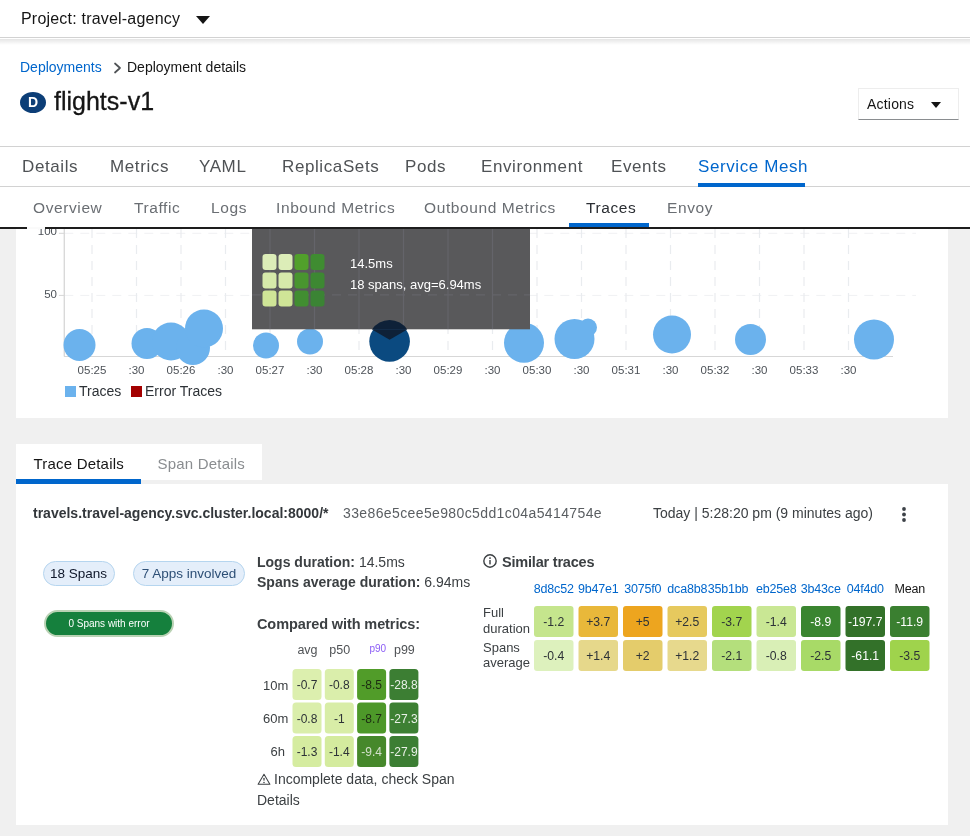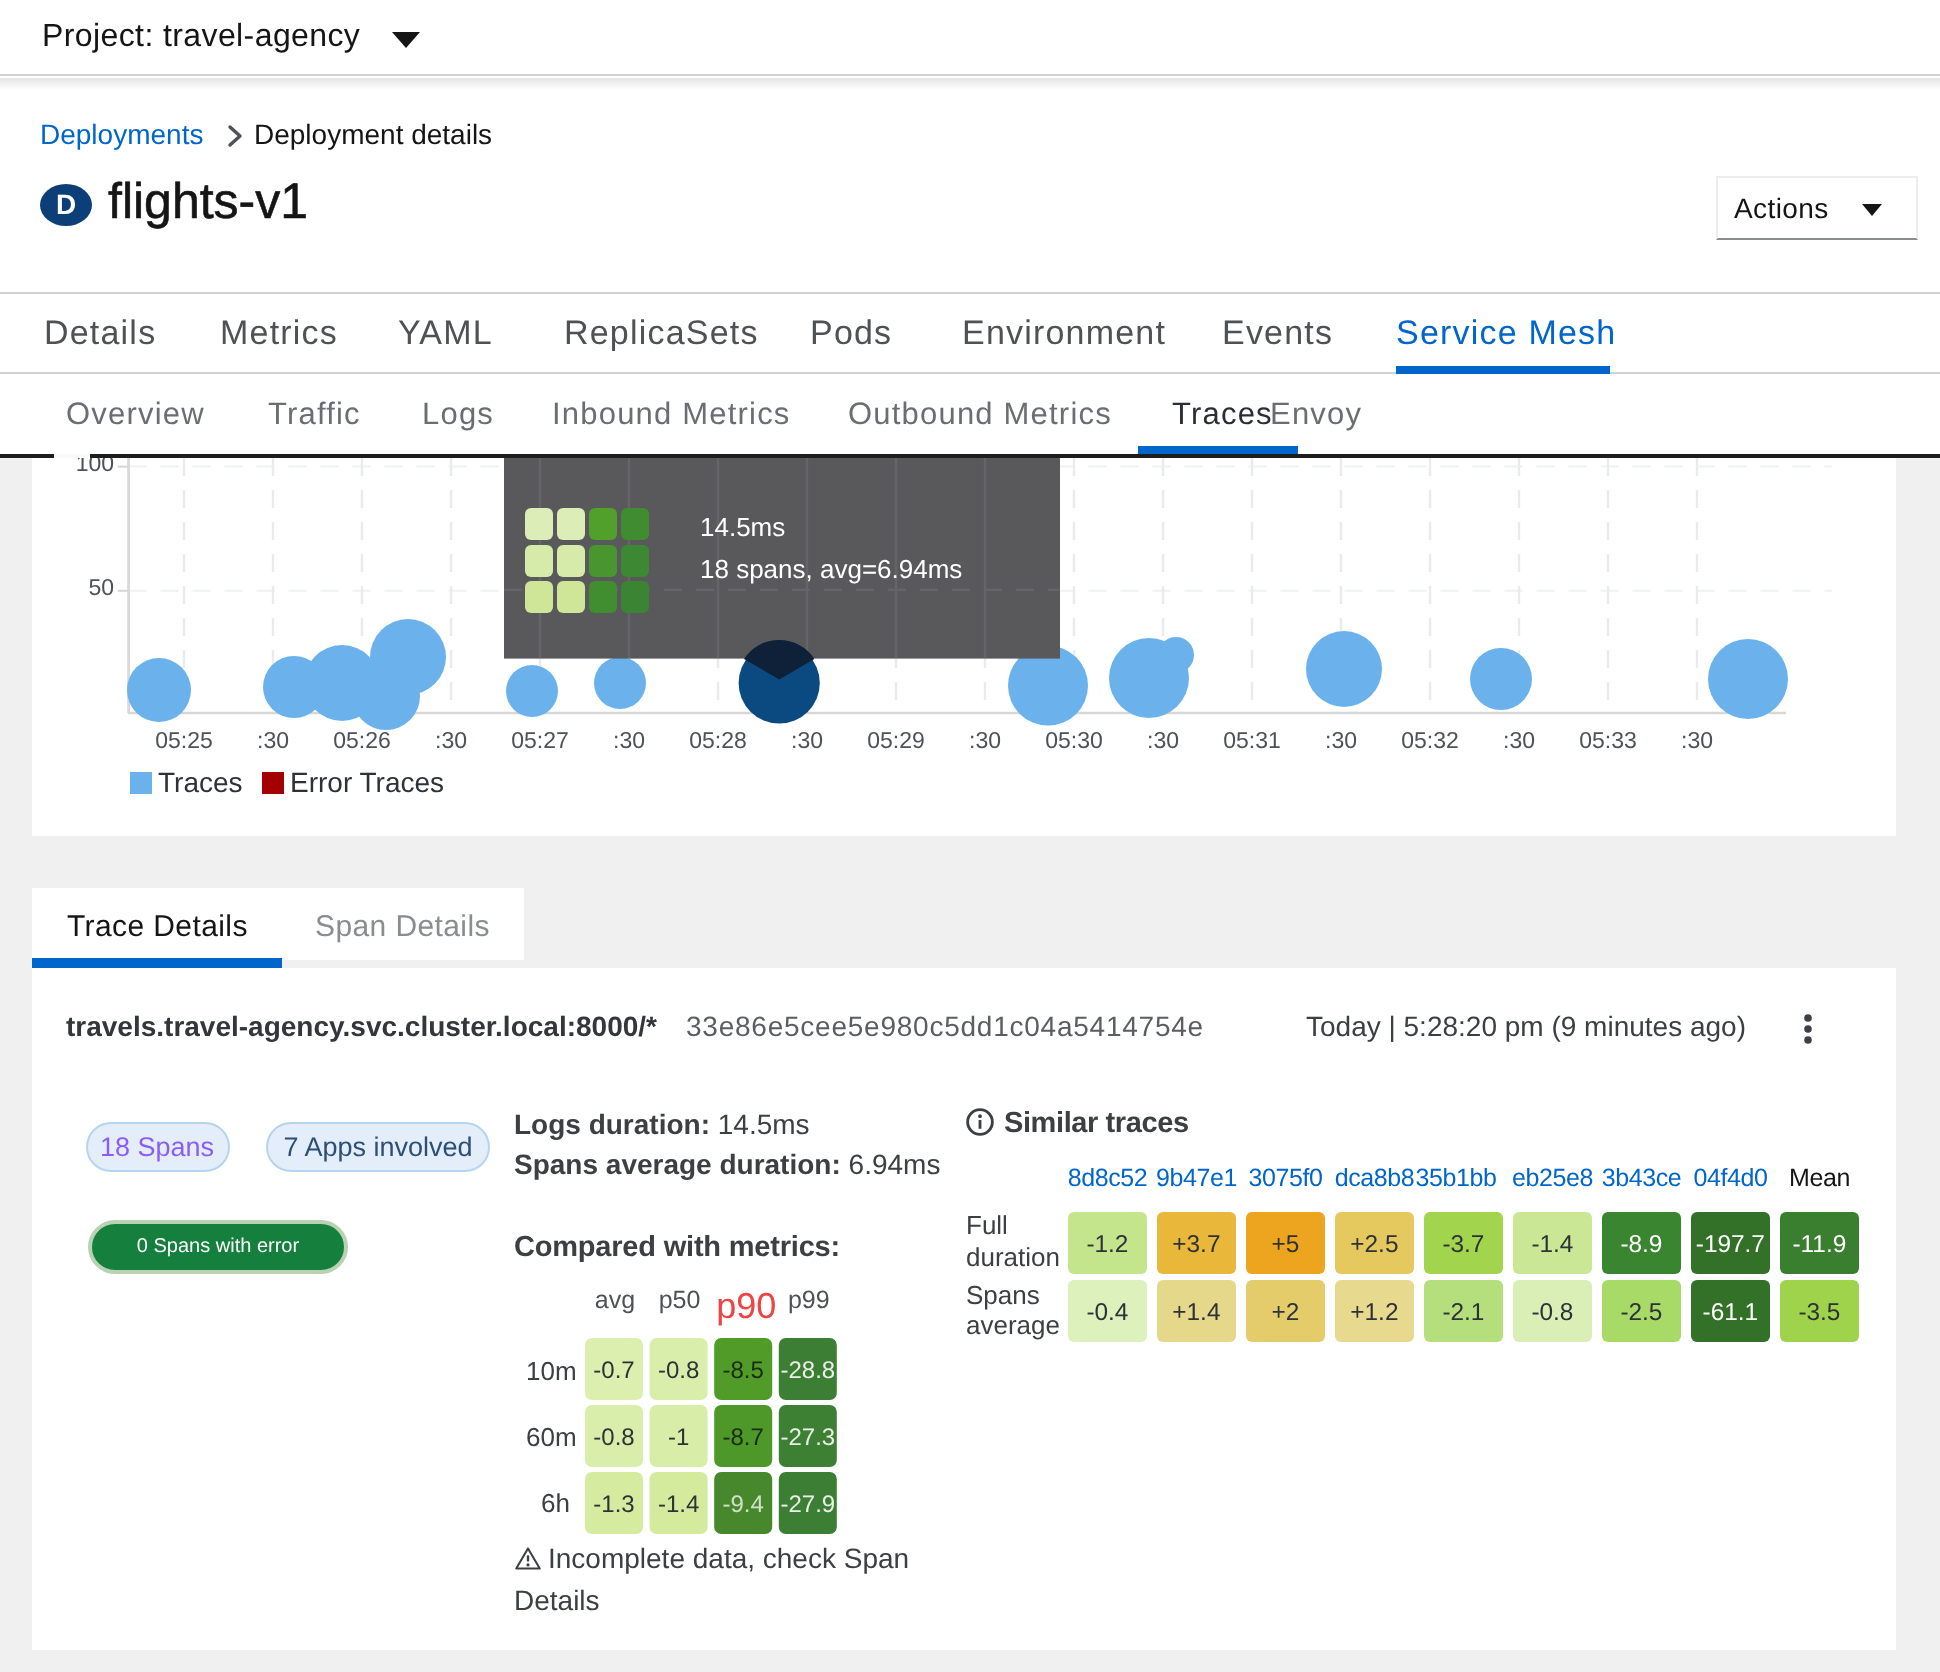--- a/index.html
+++ b/index.html
@@ -43,21 +43,21 @@
 </div>
 <div class="abs" style="left:698px;top:183px;width:107px;height:4px;background:#0066cc;"></div>
 
 <div class="abs" id="tabs2" style="left:0;top:199px;width:970px;height:18px;font-size:15.5px;letter-spacing:0.6px;color:#6a6e73;">
   <span class="abs" style="left:33px;">Overview</span>
   <span class="abs" style="left:134px;">Traffic</span>
   <span class="abs" style="left:211px;">Logs</span>
   <span class="abs" style="left:276px;">Inbound Metrics</span>
   <span class="abs" style="left:424px;">Outbound Metrics</span>
   <span class="abs" style="left:586px;color:#2b2e33;">Traces</span>
-  <span class="abs" style="left:635px;">Envoy</span>
+  <span class="abs" style="left:667px;">Envoy</span>
 </div>
 <div class="abs" style="left:569px;top:223.3px;width:80px;height:3.7px;background:#0066cc;"></div>
 <div class="abs" style="left:0;top:227px;width:970px;height:2.2px;background:#1d1d1d;"></div>
 <div class="abs" style="left:27px;top:227px;width:18px;height:2.2px;background:#fafafa;"></div>
 
 <div class="abs" style="left:0;top:228.5px;width:970px;height:607.5px;background:#f0f0f0;"></div>
 
 <div class="card" style="left:16px;top:229px;width:932px;height:188.5px;">
 <svg width="932" height="189" style="position:absolute;left:0;top:0;">
 
@@ -179,32 +179,32 @@
 <div class="card" style="left:16px;top:484px;width:932px;height:340.5px;"></div>
 <div class="abs" style="left:33px;top:505px;font-size:14px;font-weight:bold;color:#33373b;">travels.travel-agency.svc.cluster.local:8000/*</div>
 <div class="abs" style="left:343px;top:505px;font-size:14px;letter-spacing:0.38px;color:#5a5e62;">33e86e5cee5e980c5dd1c04a5414754e</div>
 <div class="abs" style="left:653px;top:505px;font-size:14px;color:#3c4043;">Today | 5:28:20 pm (9 minutes ago)</div>
 <svg class="abs" style="left:901px;top:507px;" width="6" height="16">
   <circle cx="3" cy="2" r="1.9" fill="#3c4147"></circle>
     <circle cx="3" cy="7.5" r="1.9" fill="#3c4147"></circle>
     <circle cx="3" cy="13" r="1.9" fill="#3c4147"></circle>
 </svg>
 
-<div class="abs" style="left:42.5px;top:561px;width:72px;height:25px;border-radius:13px;background:#e4eefa;border:1px solid #b5d5ef;color:#8b5cf6;font-size:13.5px;text-align:center;line-height:23px;">18 Spans</div>
+<div class="abs" style="left:42.5px;top:561px;width:72px;height:25px;border-radius:13px;background:#e4eefa;border:1px solid #b5d5ef;color:#0f172a;font-size:13.5px;text-align:center;line-height:23px;">18 Spans</div>
 <div class="abs" style="left:133px;top:561px;width:112px;height:25px;border-radius:13px;background:#e4eefa;border:1px solid #b5d5ef;color:#2d4f76;font-size:13.5px;text-align:center;line-height:23px;">7 Apps involved</div>
 <div class="abs" style="left:44px;top:610px;width:130px;height:27px;border-radius:14px;background:#15803d;border:2px solid #b9d2b4;color:#fff;font-size:10px;text-align:center;line-height:23px;">0 Spans with error</div>
 
 <div class="abs" style="left:257px;top:554px;font-size:14px;color:#3c4043;"><b>Logs duration:</b> 14.5ms</div>
 <div class="abs" style="left:257px;top:574px;font-size:14px;color:#3c4043;"><b>Spans average duration:</b> 6.94ms</div>
 <div class="abs" style="left:257px;top:616px;font-size:14.5px;font-weight:bold;letter-spacing:-0.1px;color:#3c4043;">Compared with metrics:</div>
 
 <div class="abs" style="left:257px;top:643px;width:170px;">
   <div class="abs" style="left:36.5px;top:0px;width:28px;text-align:center;font-size:12.5px;color:#4f5255;">avg</div>
   <div class="abs" style="left:68.8px;top:0px;width:28px;text-align:center;font-size:12.5px;color:#4f5255;">p50</div>
-  <div class="abs" style="left:101.1px;top:0px;width:28px;text-align:left;font-size:18px;color:#ef4444;">p90</div>
+  <div class="abs" style="left:101.1px;top:0px;width:28px;text-align:right;font-size:10px;color:#8b5cf6;">p90</div>
   <div class="abs" style="left:133.4px;top:0px;width:28px;text-align:center;font-size:12.5px;color:#4f5255;">p99</div>
 </div>
 <div class="abs" style="left:263px;top:678px;width:22px;text-align:right;font-size:13px;color:#3c4043;">10m</div>
 <div class="abs" style="left:263px;top:711px;width:22px;text-align:right;font-size:13px;color:#3c4043;">60m</div>
 <div class="abs" style="left:263px;top:744px;width:22px;text-align:right;font-size:13px;color:#3c4043;">6h</div>
 <svg class="abs" style="left:292px;top:669px;" width="128" height="98">
   <g font-size="12" text-anchor="middle">
     <rect x="0.5" y="0" width="29" height="31" rx="3.5" fill="#dcefae"></rect>
       <text x="15" y="20" fill="#2d3237">-0.7</text>
     <rect x="32.8" y="0" width="29" height="31" rx="3.5" fill="#daeeab"></rect>

